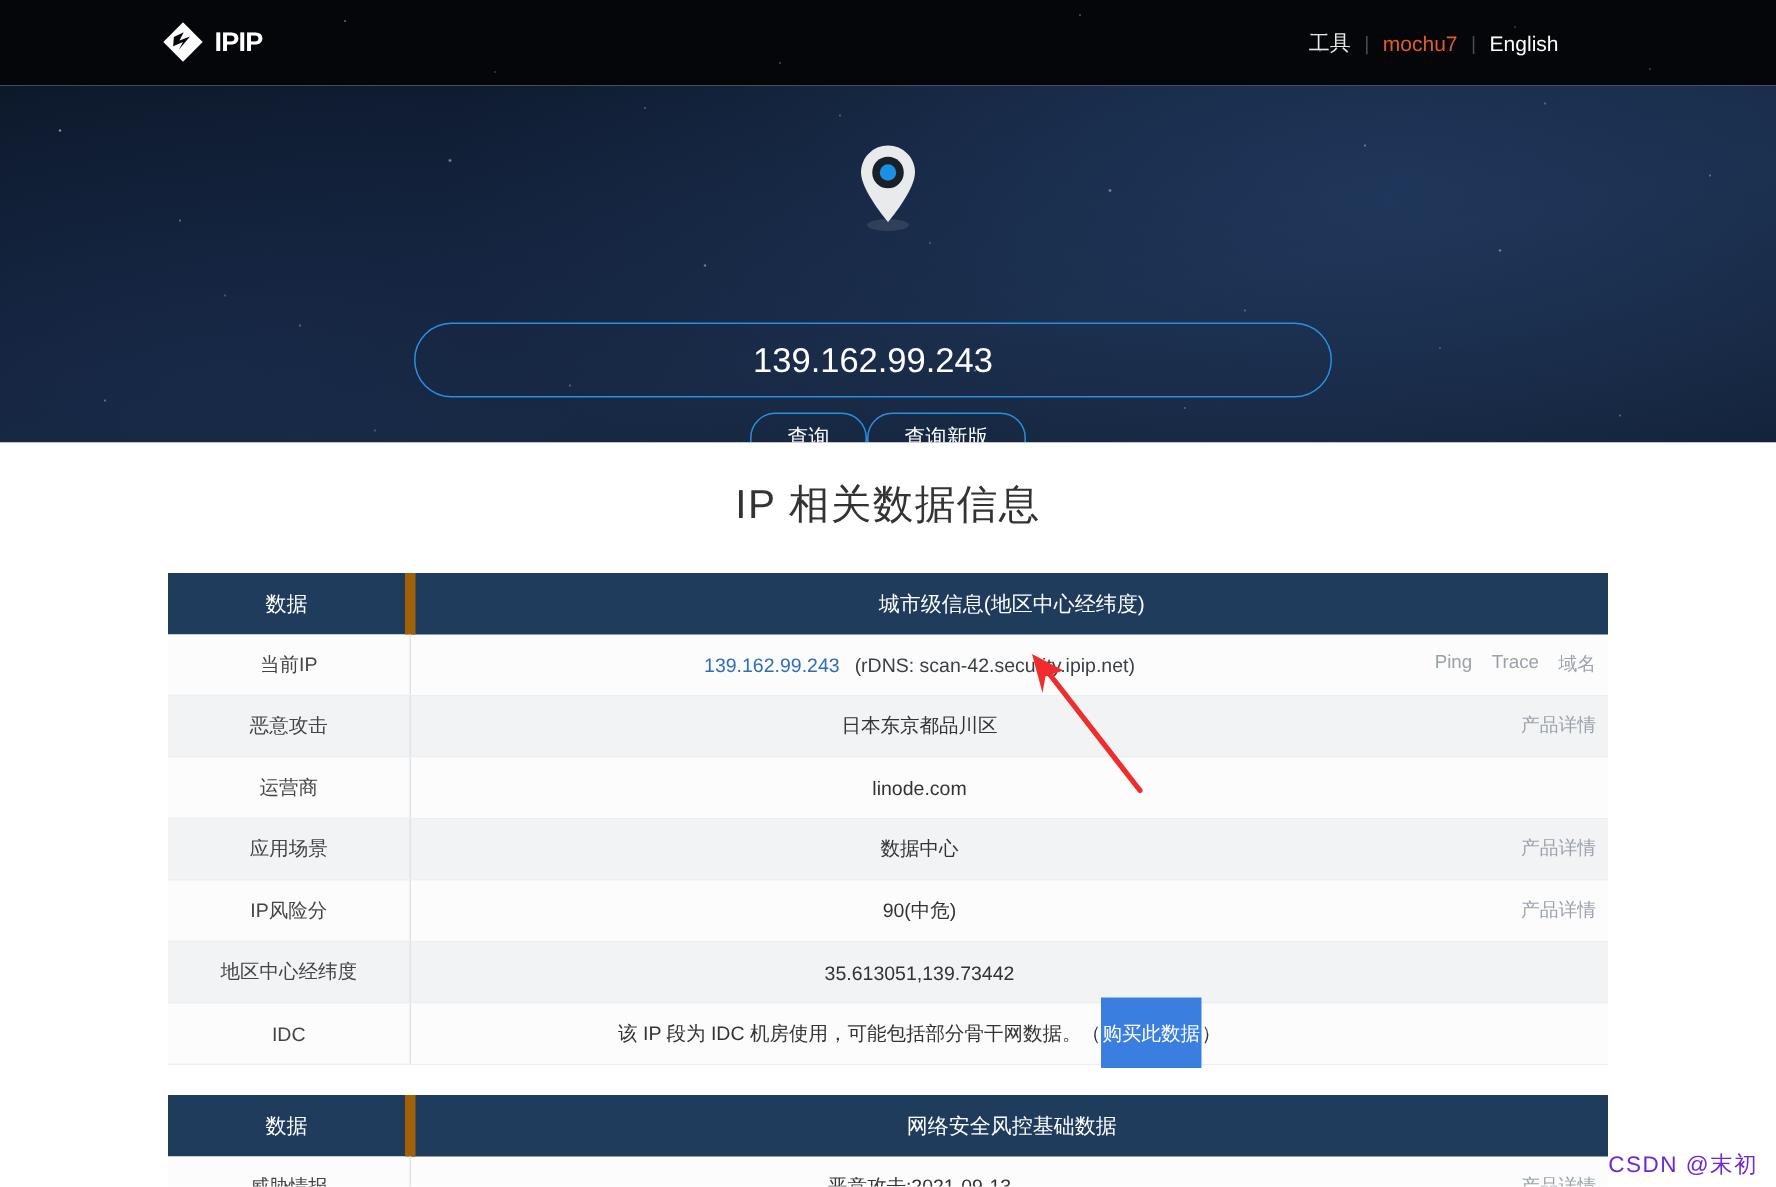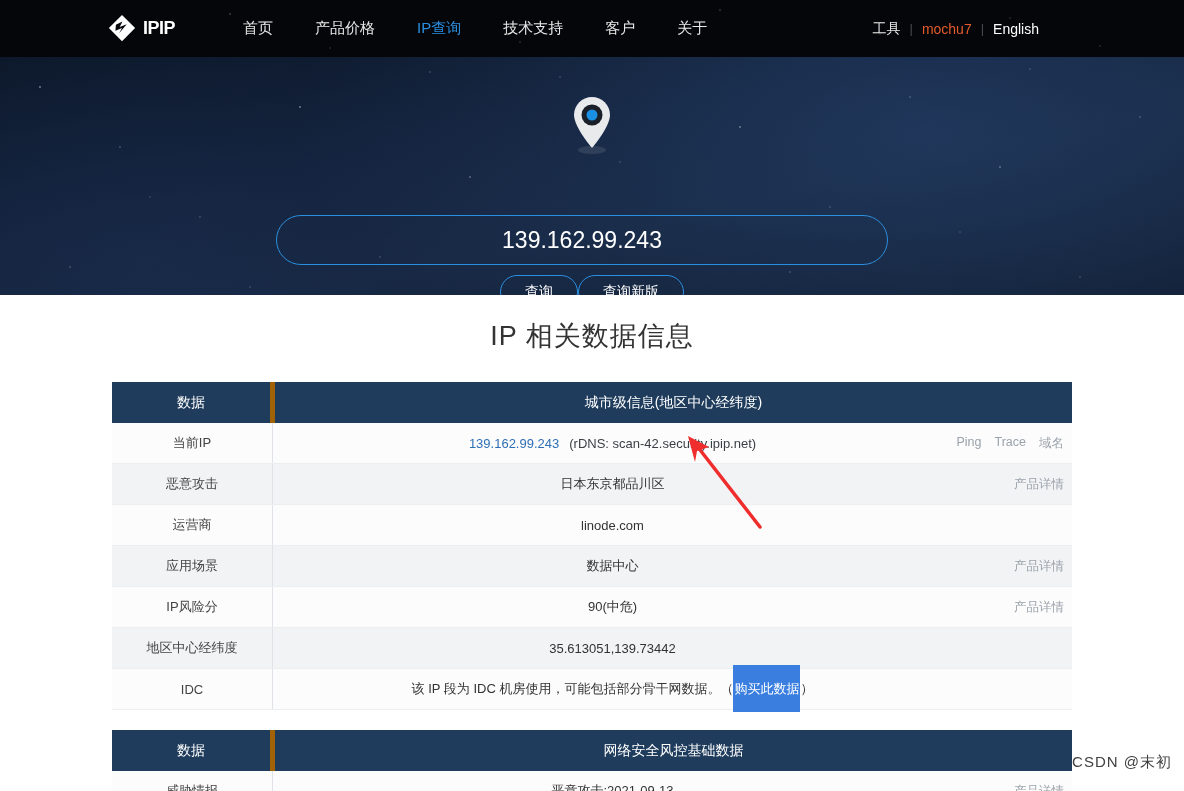--- a/index.html
+++ b/index.html
@@ -207,21 +207,21 @@
   .tbl.first { margin-top: 28px; }
   .tbl.second { margin-top: 20px; }
   .tbl th {
     background: #1f3c5c;
     color: #ffffff;
     font-weight: normal;
     font-size: 14px;
     height: 41px;
     padding: 0;
   }
-  .tbl th.col-key { width: 158px; border-right: 5px solid #a16207; margin-top: 41px; }
+  .tbl th.col-key { width: 158px; border-right: 7px solid #a16207; margin-top: 41px; }
   .tbl td {
     height: 40px;
     padding: 0;
     color: #333;
     border-bottom: 1px solid #eceff1;
   }
   .tbl tr.zebra td { background: #f2f3f5; }
   .tbl tr.plain td { background: #fcfcfc; }
   .tbl td.key {
     width: 158px;
@@ -264,22 +264,22 @@
     position: absolute;
     left: 0; top: 0;
     width: 1184px; height: 791px;
     pointer-events: none;
     z-index: 20;
   }
 
   .watermark {
     position: absolute;
     right: 12px;
-    bottom: 19px;
-    color: #404040;
+    bottom: 5px;
+    color: #6d28d9;
     font-size: 15px;
     letter-spacing: 1px;
     z-index: 25;
     user-select: none;
   }
 </style>
 </head>
 <body>
 
 <div class="navbar">
@@ -287,28 +287,20 @@
 
   <div class="logo-wrap">
     <svg class="logo-mark" viewBox="0 0 32 32">
       <path d="M16 2 L30 16 L16 30 L2 16 Z" fill="#ffffff"></path>
       <path d="M16 2 L30 16 L16 30 L2 16 Z" fill="none" stroke="#05060a" stroke-width="0"></path>
       <path d="M9.5 12.5 L16.5 9 L13.5 15 L21 12 L13 21.5 L16 16 L9 19 Z" fill="#05060a"></path>
     </svg>
     <span class="logo-text">IPIP</span>
   </div>
 
-  <div class="nav-links">
-    <a class="nav-link">首页</a>
-    <a class="nav-link">产品价格</a>
-    <a class="nav-link active">IP查询</a>
-    <a class="nav-link">技术支持</a>
-    <a class="nav-link">客户</a>
-    <a class="nav-link">关于</a>
-  </div>
 
   <div class="nav-right">
     <a class="nr-tools">工具</a>
     <span class="nr-sep">|</span>
     <a class="nr-user">mochu7</a>
     <span class="nr-sep">|</span>
     <a class="nr-lang">English</a>
   </div>
 </div>
 

